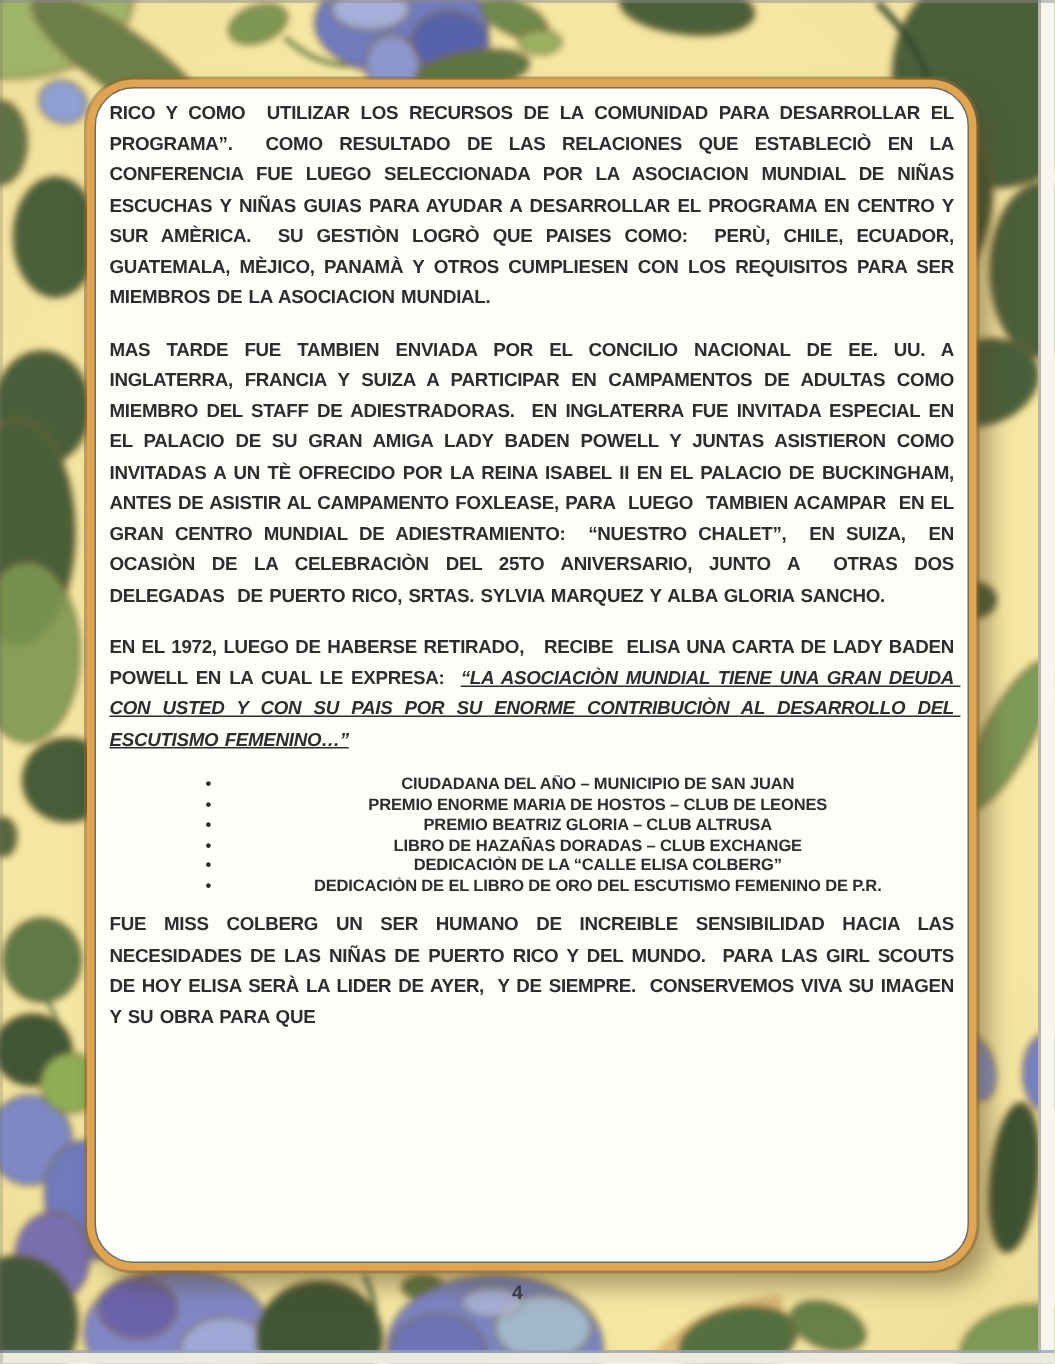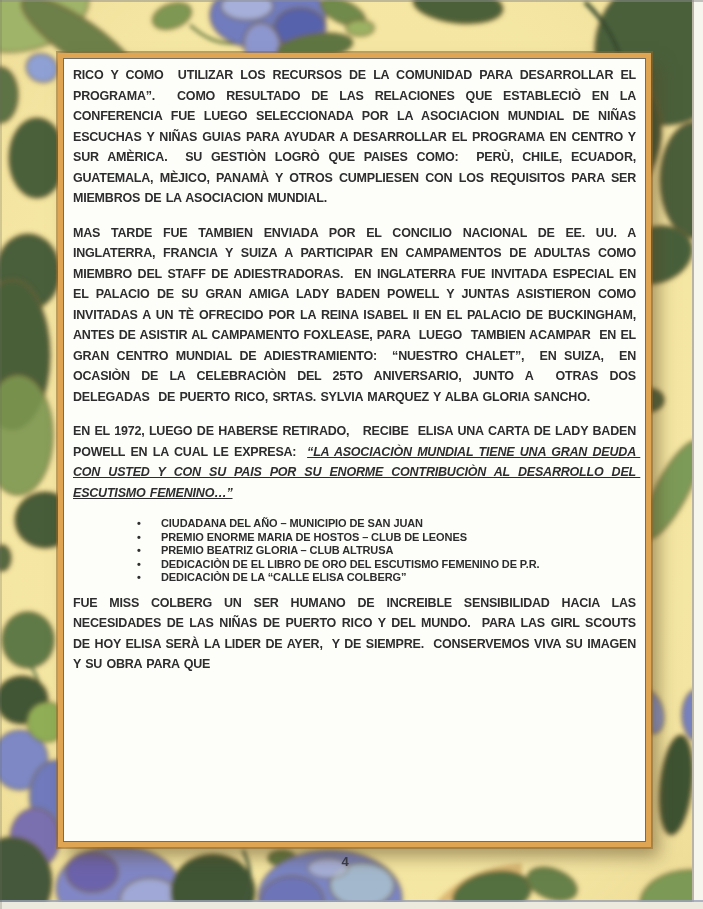--- a/index.html
+++ b/index.html
@@ -35,20 +35,21 @@
     z-index: 2;
   }
   .doc-text {
     font-weight: bold;
     font-size: 12.5px;
     line-height: 20.5px;
     letter-spacing: -0.2px;
     word-spacing: 1px;
     color: #2d2d2d;
     text-align: justify;
+    border-radius: 26px;
   }
   .doc-text p {
     margin: 0 0 14px 0;
     white-space: pre-wrap;
   }
   .quote {
     font-style: italic;
     text-decoration: underline;
   }
   ul.awards {
@@ -56,21 +57,21 @@
     margin: 2px 0 8px 0;
     padding: 0 0 0 62px;
   }
   ul.awards li {
     position: relative;
     font-size: 11px;
     line-height: 13.5px;
     letter-spacing: -0.1px;
     word-spacing: 0;
     padding-left: 26px;
-    text-align: left;
+    text-align: center;
     white-space: nowrap;
     overflow: hidden;
   }
   ul.awards li::before {
     content: "\2022";
     position: absolute;
     left: 2px; top: 0;
     font-size: 11px;
   }
   .page-number {
@@ -195,22 +196,23 @@
 
     <p>MAS TARDE FUE TAMBIEN ENVIADA POR EL CONCILIO NACIONAL DE EE. UU. A INGLATERRA, FRANCIA Y SUIZA A PARTICIPAR EN CAMPAMENTOS DE ADULTAS COMO MIEMBRO DEL STAFF DE ADIESTRADORAS.  EN INGLATERRA FUE INVITADA ESPECIAL EN EL PALACIO DE SU GRAN AMIGA LADY BADEN POWELL Y JUNTAS ASISTIERON COMO INVITADAS A UN TÈ OFRECIDO POR LA REINA ISABEL II EN EL PALACIO DE BUCKINGHAM, ANTES DE ASISTIR AL CAMPAMENTO FOXLEASE, PARA  LUEGO  TAMBIEN ACAMPAR  EN EL GRAN CENTRO MUNDIAL DE ADIESTRAMIENTO:  “NUESTRO CHALET”,  EN SUIZA,  EN OCASIÒN DE LA CELEBRACIÒN DEL 25TO ANIVERSARIO, JUNTO A  OTRAS DOS DELEGADAS  DE PUERTO RICO, SRTAS. SYLVIA MARQUEZ Y ALBA GLORIA SANCHO.</p>
 
     <p><span>EN EL 1972, LUEGO DE HABERSE RETIRADO,   RECIBE  ELISA UNA CARTA DE LADY BADEN POWELL EN LA CUAL LE EXPRESA:  </span><span class="quote">“LA ASOCIACIÒN MUNDIAL TIENE UNA GRAN DEUDA CON USTED Y CON SU PAIS POR SU ENORME CONTRIBUCIÒN AL DESARROLLO DEL ESCUTISMO FEMENINO…”</span></p>
 
 
     <ul class="awards">
       <li>CIUDADANA DEL AÑO – MUNICIPIO DE SAN JUAN</li>
       <li>PREMIO ENORME MARIA DE HOSTOS – CLUB DE LEONES</li>
       <li>PREMIO BEATRIZ GLORIA – CLUB ALTRUSA</li>
+      <li>LIBRO DE HAZAÑAS DORADAS – CLUB EXCHANGE</li>
+      <li>DEDICACIÒN DE LA  “CALLE ELISA COLBERG”</li>
       <li>DEDICACIÒN DE EL LIBRO DE ORO DEL ESCUTISMO FEMENINO DE P.R.</li>
-      <li>DEDICACIÒN DE LA  “CALLE ELISA COLBERG”</li>
     </ul>
 
 
     <p>FUE MISS COLBERG UN SER HUMANO DE INCREIBLE SENSIBILIDAD HACIA LAS NECESIDADES DE LAS NIÑAS DE PUERTO RICO Y DEL MUNDO.  PARA LAS GIRL SCOUTS DE HOY ELISA SERÀ LA LIDER DE AYER,  Y DE SIEMPRE.  CONSERVEMOS VIVA SU IMAGEN Y SU OBRA PARA QUE</p>
 
   </div>
 
   <div class="page-number">4</div>
 
 </div>

